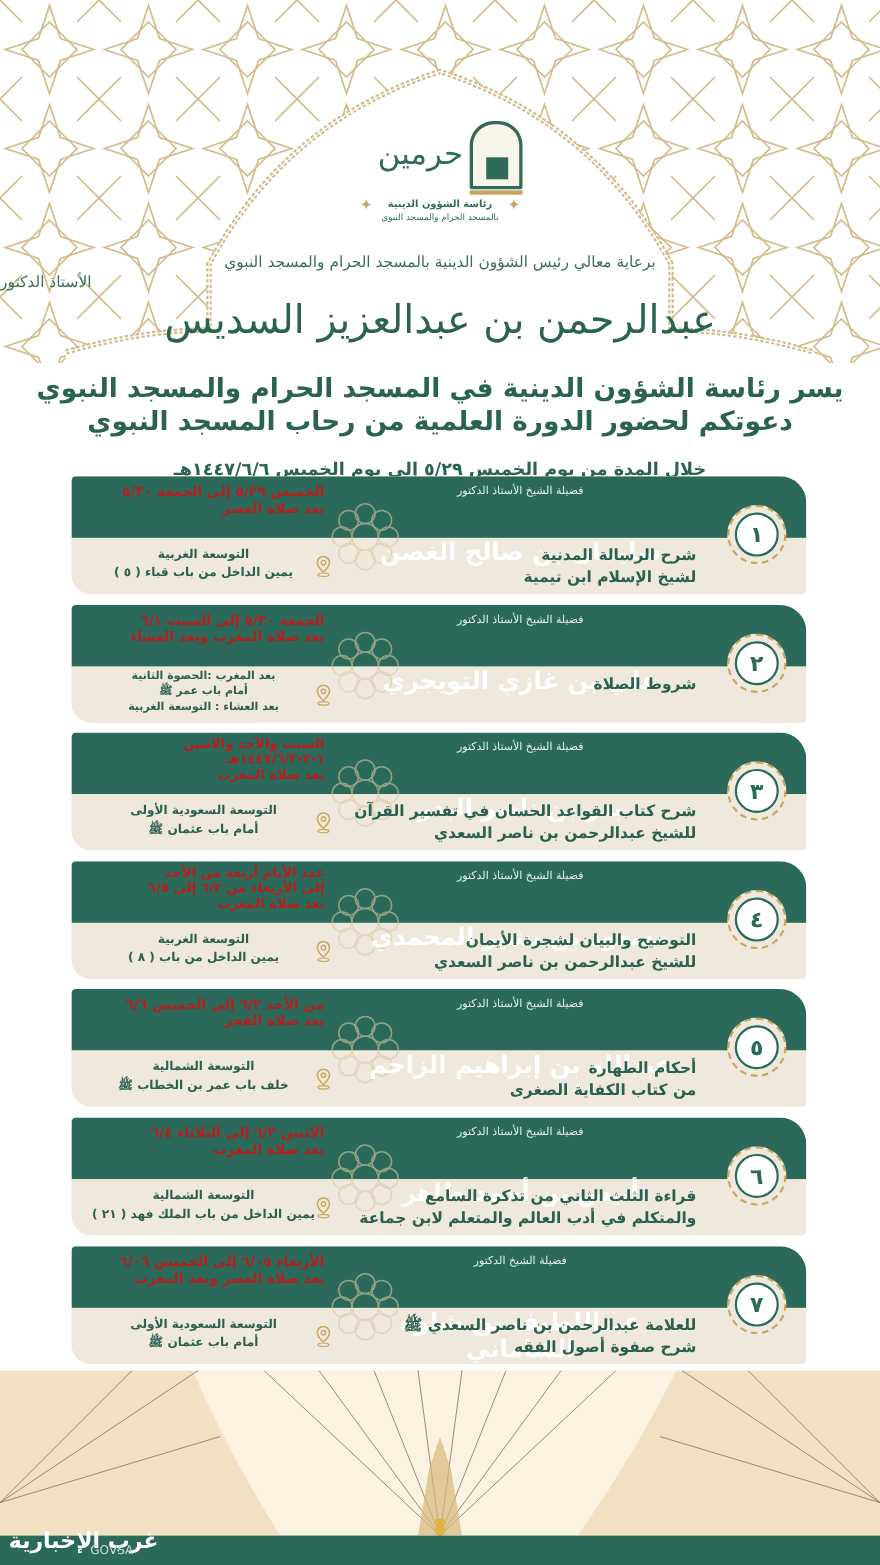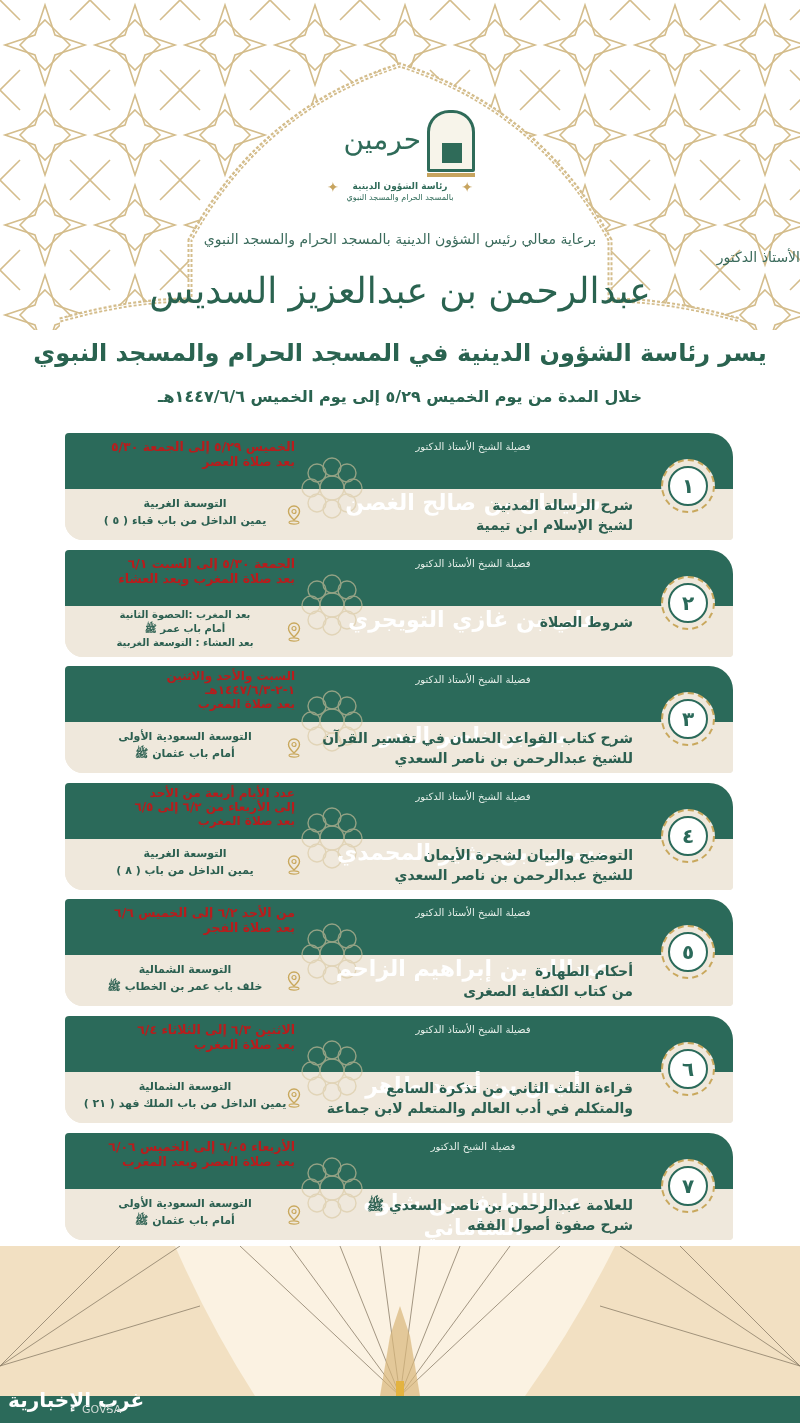--- a/index.html
+++ b/index.html
@@ -23,21 +23,21 @@
   }
   .logo-emblem .kaaba { position: absolute; left: 12px; bottom: 6px; width: 20px; height: 20px; background: #2f6b59; }
   .logo-emblem .base { position: absolute; left: -3px; right: -3px; bottom: -8px; height: 4px; background: #c7a45f; }
   .logo-word { position: absolute; right: 54px; top: 18px; font-size: 28px; color: #2f6b59; font-family: "DejaVu Serif", serif; }
   .logo-sub1 { position: absolute; left: 20px; top: 76px; width: 110px; font-size: 9px; font-weight: bold; color: #2f6b59; }
   .logo-sub2 { position: absolute; left: 20px; top: 88px; width: 110px; font-size: 8px; color: #2f6b59; }
   .palm { position: absolute; top: 74px; font-size: 14px; color: #c7a45f; }
   .palm.l { left: 2px; } .palm.r { right: 2px; }
 
   .patron-line { position: absolute; top: 126px; left: 0; width: 800px; text-align: center; font-size: 14px; color: #3b6b5c; }
-  .patron-title { position: absolute; top: 144px; left: 0; width: 800px; text-align: right; font-size: 14px; color: #3b6b5c; padding-left: 20px; }
+  .patron-title { position: absolute; top: 144px; left: 0; width: 800px; text-align: left; font-size: 14px; color: #3b6b5c; }
   .patron-name {
     position: absolute; top: 165px; left: 0; width: 800px; text-align: center;
     font-family: "DejaVu Serif", serif; font-size: 36px; color: #2a6350; letter-spacing: 1px;
   }
 
   .invite { position: absolute; top: 338px; left: 0; width: 800px; text-align: center; }
   .invite .l1, .invite .l2 { font-size: 24px; font-weight: bold; color: #2a6350; line-height: 30px; }
   .invite .l3 { font-size: 16px; font-weight: bold; color: #2a6350; line-height: 26px; margin-top: 16px; }
 
   
@@ -120,20 +120,21 @@
     <div class="logo-sub1">رئاسة الشؤون الدينية</div>
     <div class="logo-sub2">بالمسجد الحرام والمسجد النبوي</div>
   </div>
   <div class="patron-line">برعاية معالي رئيس الشؤون الدينية بالمسجد الحرام والمسجد النبوي</div>
   <div class="patron-title">الأستاذ الدكتور</div>
   <div class="patron-name">عبدالرحمن بن عبدالعزيز السديس</div>
 </div>
 
 <div class="invite">
   <div class="l1">يسر رئاسة الشؤون الدينية في المسجد الحرام والمسجد النبوي</div>
+  <div class="l2">دعوتكم لحضور الدورة العلمية من رحاب المسجد النبوي</div>
   <div class="l3">خلال المدة من يوم الخميس ٥/٢٩ إلى يوم الخميس ١٤٤٧/٦/٦هـ</div>
 </div>
 
 <div class="cards" id="cards">
     <div class="card">
     <div class="card-top"></div>
     <div class="card-bottom"></div>
     <svg class="rosette" viewBox="0 0 70 70">
       <g fill="none" stroke="#d8c7a0" stroke-width="1.4">
         <circle cx="35" cy="35" r="12"></circle>

